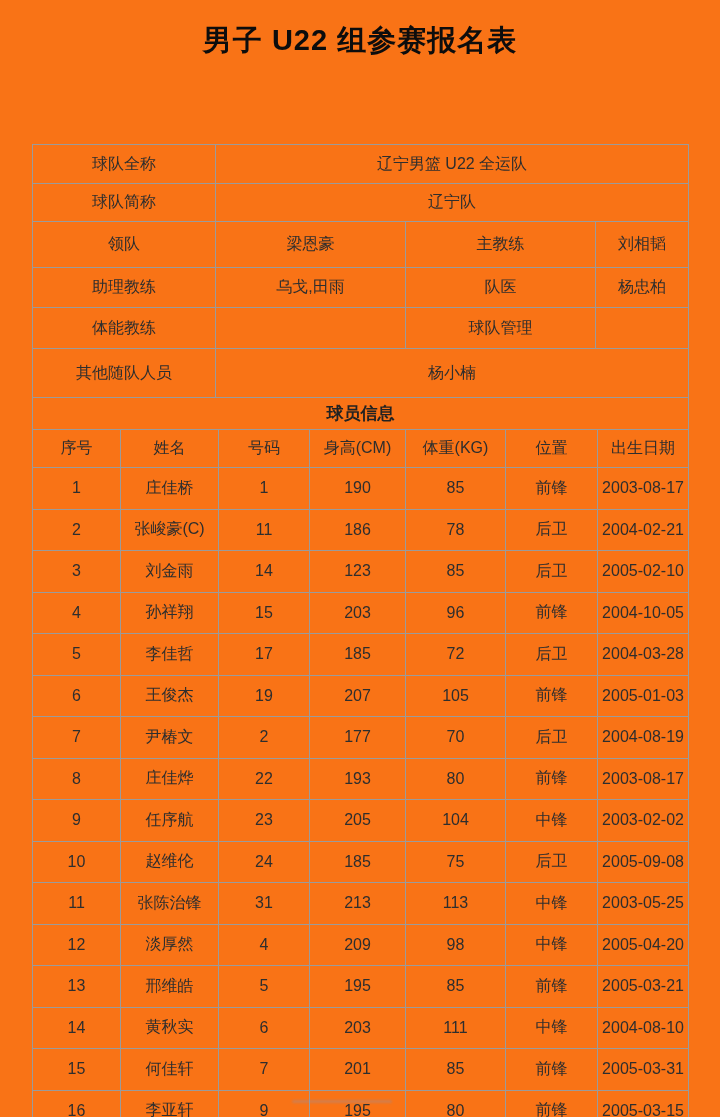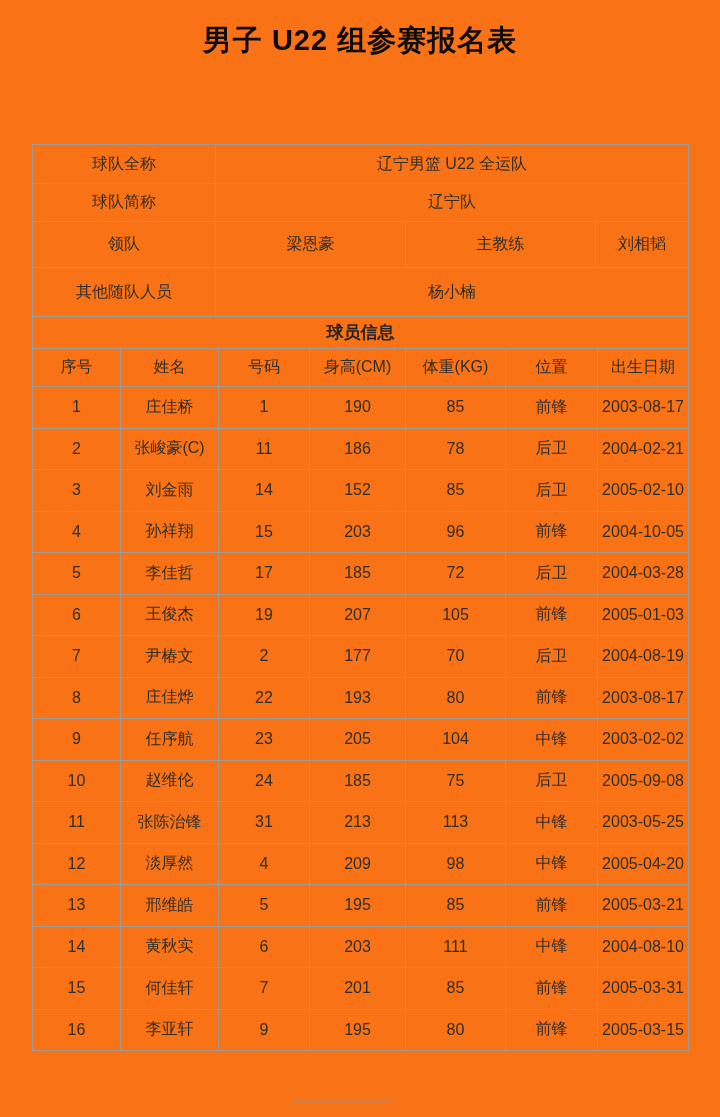--- a/index.html
+++ b/index.html
@@ -90,20 +90,32 @@
       <tr class="r2">
         <td>球队简称</td>
         <td colspan="3">辽宁队</td>
       </tr>
       <tr class="r3">
         <td>领队</td>
         <td>梁恩豪</td>
         <td>主教练</td>
         <td>刘相韬</td>
       </tr>
+      <tr class="r4">
+        <td>助理教练</td>
+        <td>乌戈,田雨</td>
+        <td>队医</td>
+        <td>杨忠柏</td>
+      </tr>
+      <tr class="r5">
+        <td>体能教练</td>
+        <td></td>
+        <td>球队管理</td>
+        <td></td>
+      </tr>
       <tr class="r6">
         <td>其他随队人员</td>
         <td colspan="3">杨小楠</td>
       </tr>
     </tbody>
   </table>
 
   <table class="grid players">
     <colgroup>
       <col style="width:88px">
@@ -144,21 +156,21 @@
           <td>11</td>
           <td>186</td>
           <td>78</td>
           <td>后卫</td>
           <td>2004-02-21</td>
         </tr>
         <tr>
           <td>3</td>
           <td>刘金雨</td>
           <td>14</td>
-          <td>152</td>
+          <td>123</td>
           <td>85</td>
           <td>后卫</td>
           <td>2005-02-10</td>
         </tr>
         <tr>
           <td>4</td>
           <td>孙祥翔</td>
           <td>15</td>
           <td>203</td>
           <td>96</td>

